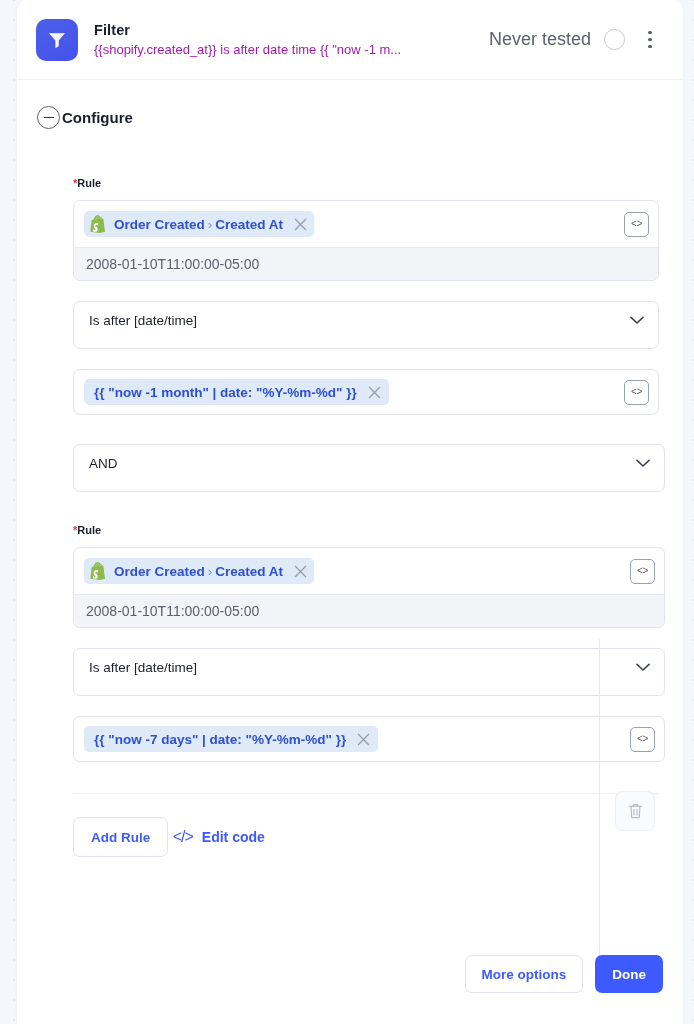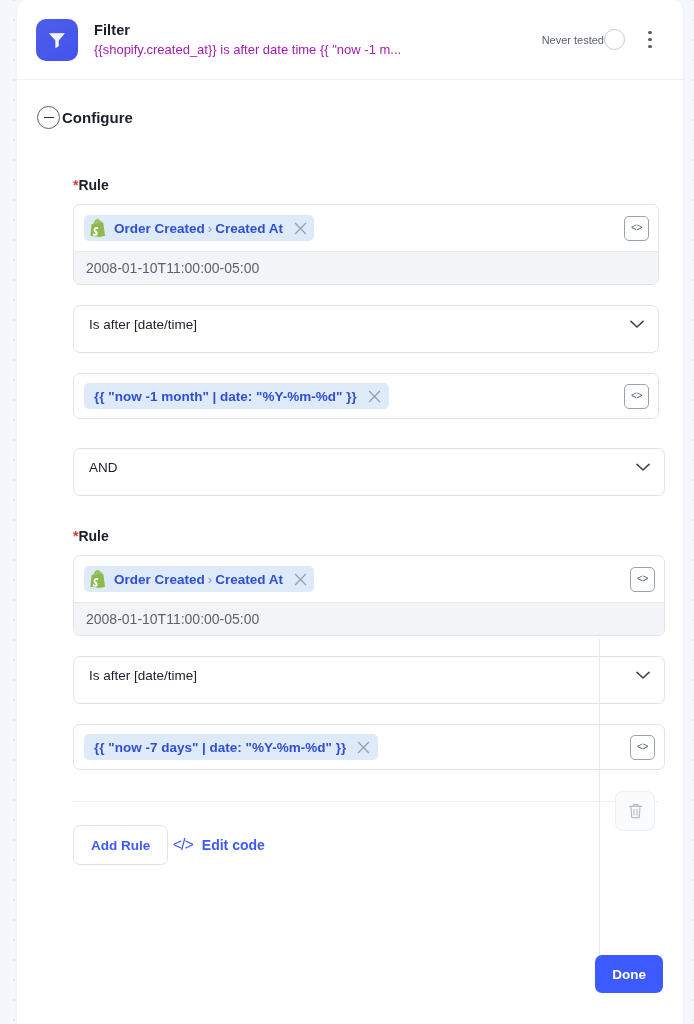--- a/index.html
+++ b/index.html
@@ -48,21 +48,22 @@
   .header-title {
     font-size: 14.5px; font-weight: bold; color: #1b1f2b;
     line-height: 19px; letter-spacing: .1px;
   }
   .header-sub {
     font-size: 13px; color: #a21caf; line-height: 19px;
     white-space: nowrap; overflow: hidden; text-overflow: clip;
     max-width: 360px;
   }
   .header-status {
-    font-size: 11px; color: #5b616e; white-space: nowrap;
+    font-size: 18px; color: #5b616e; white-space: nowrap;
+    margin-right: 13px;
   }
   .status-circle {
     width: 21px; height: 21px; border-radius: 50%;
     border: 1.6px solid #c3c8d2; flex: 0 0 auto;
   }
   .kebab {
     width: 26px; height: 30px; margin-left: 12px;
     display: flex; flex-direction: column; align-items: center;
     justify-content: center; gap: 3.5px; flex: 0 0 auto;
   }
@@ -85,21 +86,21 @@
   .collapse-icon i {
     display: block; width: 10px; height: 1.6px; background: #2b3040;
   }
   .section-title {
     margin-left: 2px; font-size: 15px; font-weight: bold; color: #1b1f2b;
   }
 
   .body-area { padding: 0 0 0 56px; position: relative; }
 
   .field-label {
-    font-size: 14px; font-weight: bold; color: #1b1f2b;
+    font-size: 11px; font-weight: bold; color: #1b1f2b;
     margin: 48px 0 11px 0;
   }
   .field-label.second { margin-top: 32px; }
   .field-label .req { color: #e0382b; font-weight: bold; }
 
   
   .rule-box {
     border: 1px solid #e0e3e9;
     border-radius: 7px;
     background: #fff;
@@ -361,16 +362,17 @@
 
     <div class="add-rule">Add Rule</div>
 
     <div class="edit-code">
       <span class="glyph">&lt;/&gt;</span>
       <span>Edit code</span>
     </div>
   </div>
 
   <div class="footer-actions">
+    <div class="btn-secondary">More options</div>
     <div class="btn-primary">Done</div>
   </div>
 
 </div>
 
 </body></html>

